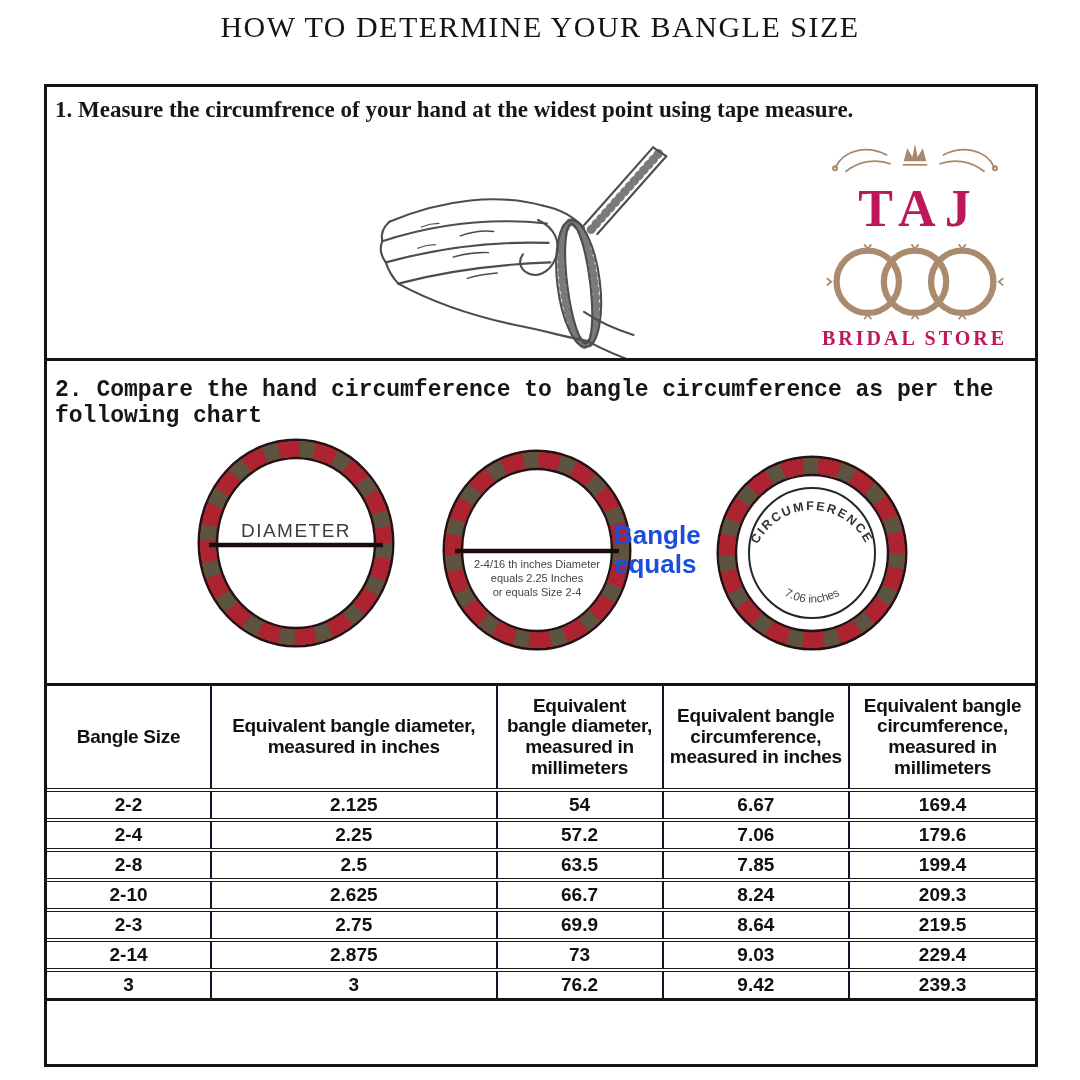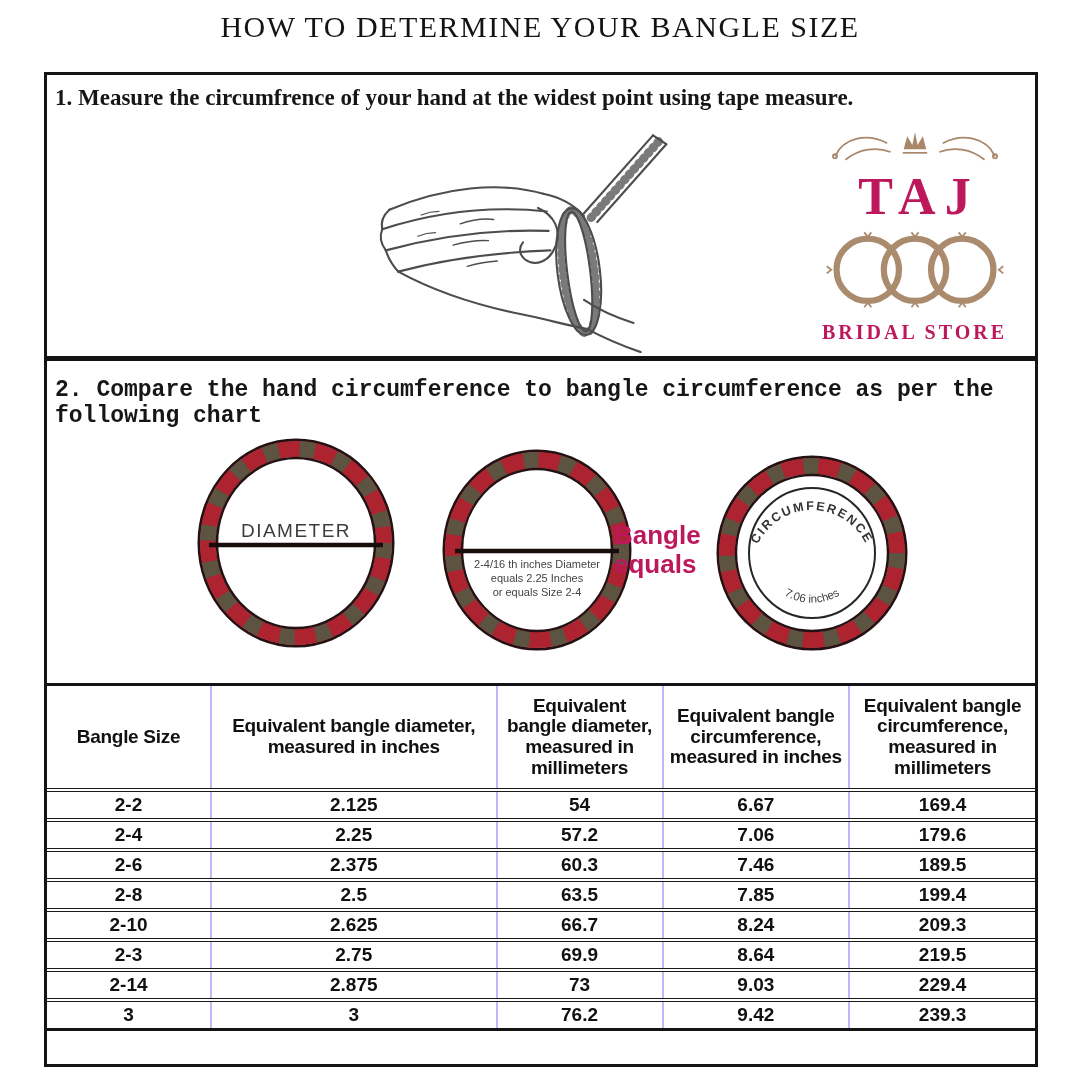--- a/index.html
+++ b/index.html
@@ -2,40 +2,40 @@
 <html><head>
 <meta charset="utf-8">
 <style>
   html,body{margin:0;padding:0;background:#fff;}
   .page{position:relative;width:1080px;height:1080px;background:#fff;overflow:hidden;
         font-family:"Liberation Sans",sans-serif;color:#111;}
   .title{position:absolute;top:10px;left:0;width:100%;text-align:center;
          font-family:"Liberation Serif",serif;font-weight:400;font-size:30px;
          letter-spacing:1.5px;color:#141414;}
   .box{position:absolute;left:44px;width:988px;border:3px solid #141414;background:#fff;}
-  .box1{top:72px;height:281px;}
+  .box1{top:84px;height:281px;}
   .box2{top:358px;height:703px;}
   .step-heading{position:absolute;left:8px;top:10px;width:960px;
         font-family:"Liberation Serif",serif;font-weight:700;font-size:23px;color:#161616;}
   .hand-wrap{position:absolute;left:293px;top:48px;width:350px;height:230px;}
   .logo{position:absolute;left:760px;top:50px;width:215px;text-align:center;color:#be185d;}
   .logo-name{font-family:"Liberation Serif",serif;font-weight:700;font-size:52px;
         letter-spacing:9px;line-height:1.0;margin:2px 0 4px 9px;}
   .logo-sub{font-family:"Liberation Serif",serif;font-weight:700;font-size:20px;
-        letter-spacing:3px;margin-top:8px;}
+        letter-spacing:3px;margin-top:2px;}
   .bangle{position:absolute;}
   .b1{left:149px;top:76px;}
   .b2{left:394px;top:87px;}
   .b3{left:668px;top:92px;}
   .equals-label{position:absolute;left:567px;top:160px;width:115px;
-        font-weight:700;font-size:26px;line-height:1.1;color:#be185d;}
+        font-weight:700;font-size:26px;line-height:1.1;color:#1d4ed8;}
   .table-wrap{position:absolute;left:0px;top:322px;width:988px;}
   table.size{width:988px;border-collapse:collapse;table-layout:fixed;
         border-top:3px solid #141414;border-bottom:3px solid #141414;}
-  table.size th,table.size td{border-left:2px solid #c4b5fd;text-align:center;
+  table.size th,table.size td{border-left:2px solid #0f172a;text-align:center;
         vertical-align:middle;padding:0 4px;overflow:hidden;}
   table.size th:first-child,table.size td:first-child{border-left:none;}
   table.size th{height:102px;font-weight:700;font-size:19px;line-height:1.08;
         border-bottom:4px double #1a1a1a;letter-spacing:-0.3px;}
   table.size td{height:26px;font-weight:700;font-size:19px;}
   table.size tbody tr + tr td{border-top:4px double #1a1a1a;}
   svg text{font-family:"Liberation Sans",sans-serif;}
 </style>
 </head>
 <body>
@@ -198,27 +198,20 @@
               <td>169.4</td>
             </tr>
             <tr>
               <td>2-4</td>
               <td>2.25</td>
               <td>57.2</td>
               <td>7.06</td>
               <td>179.6</td>
             </tr>
             <tr>
-              <td>2-6</td>
-              <td>2.375</td>
-              <td>60.3</td>
-              <td>7.46</td>
-              <td>189.5</td>
-            </tr>
-            <tr>
               <td>2-8</td>
               <td>2.5</td>
               <td>63.5</td>
               <td>7.85</td>
               <td>199.4</td>
             </tr>
             <tr>
               <td>2-10</td>
               <td>2.625</td>
               <td>66.7</td>

